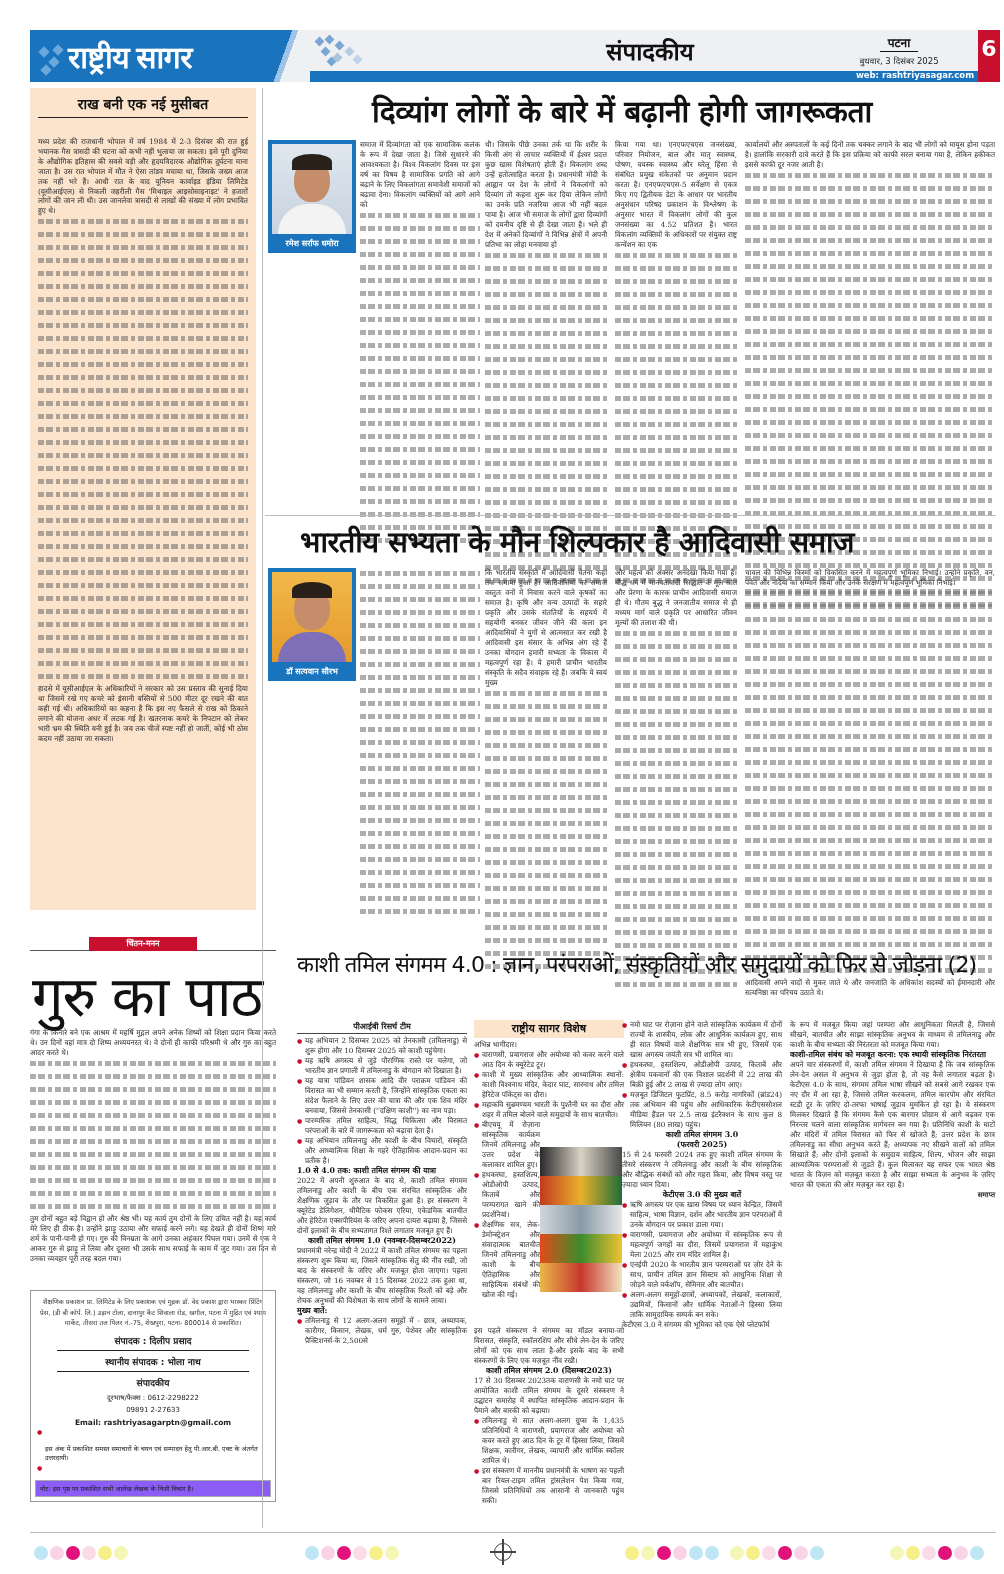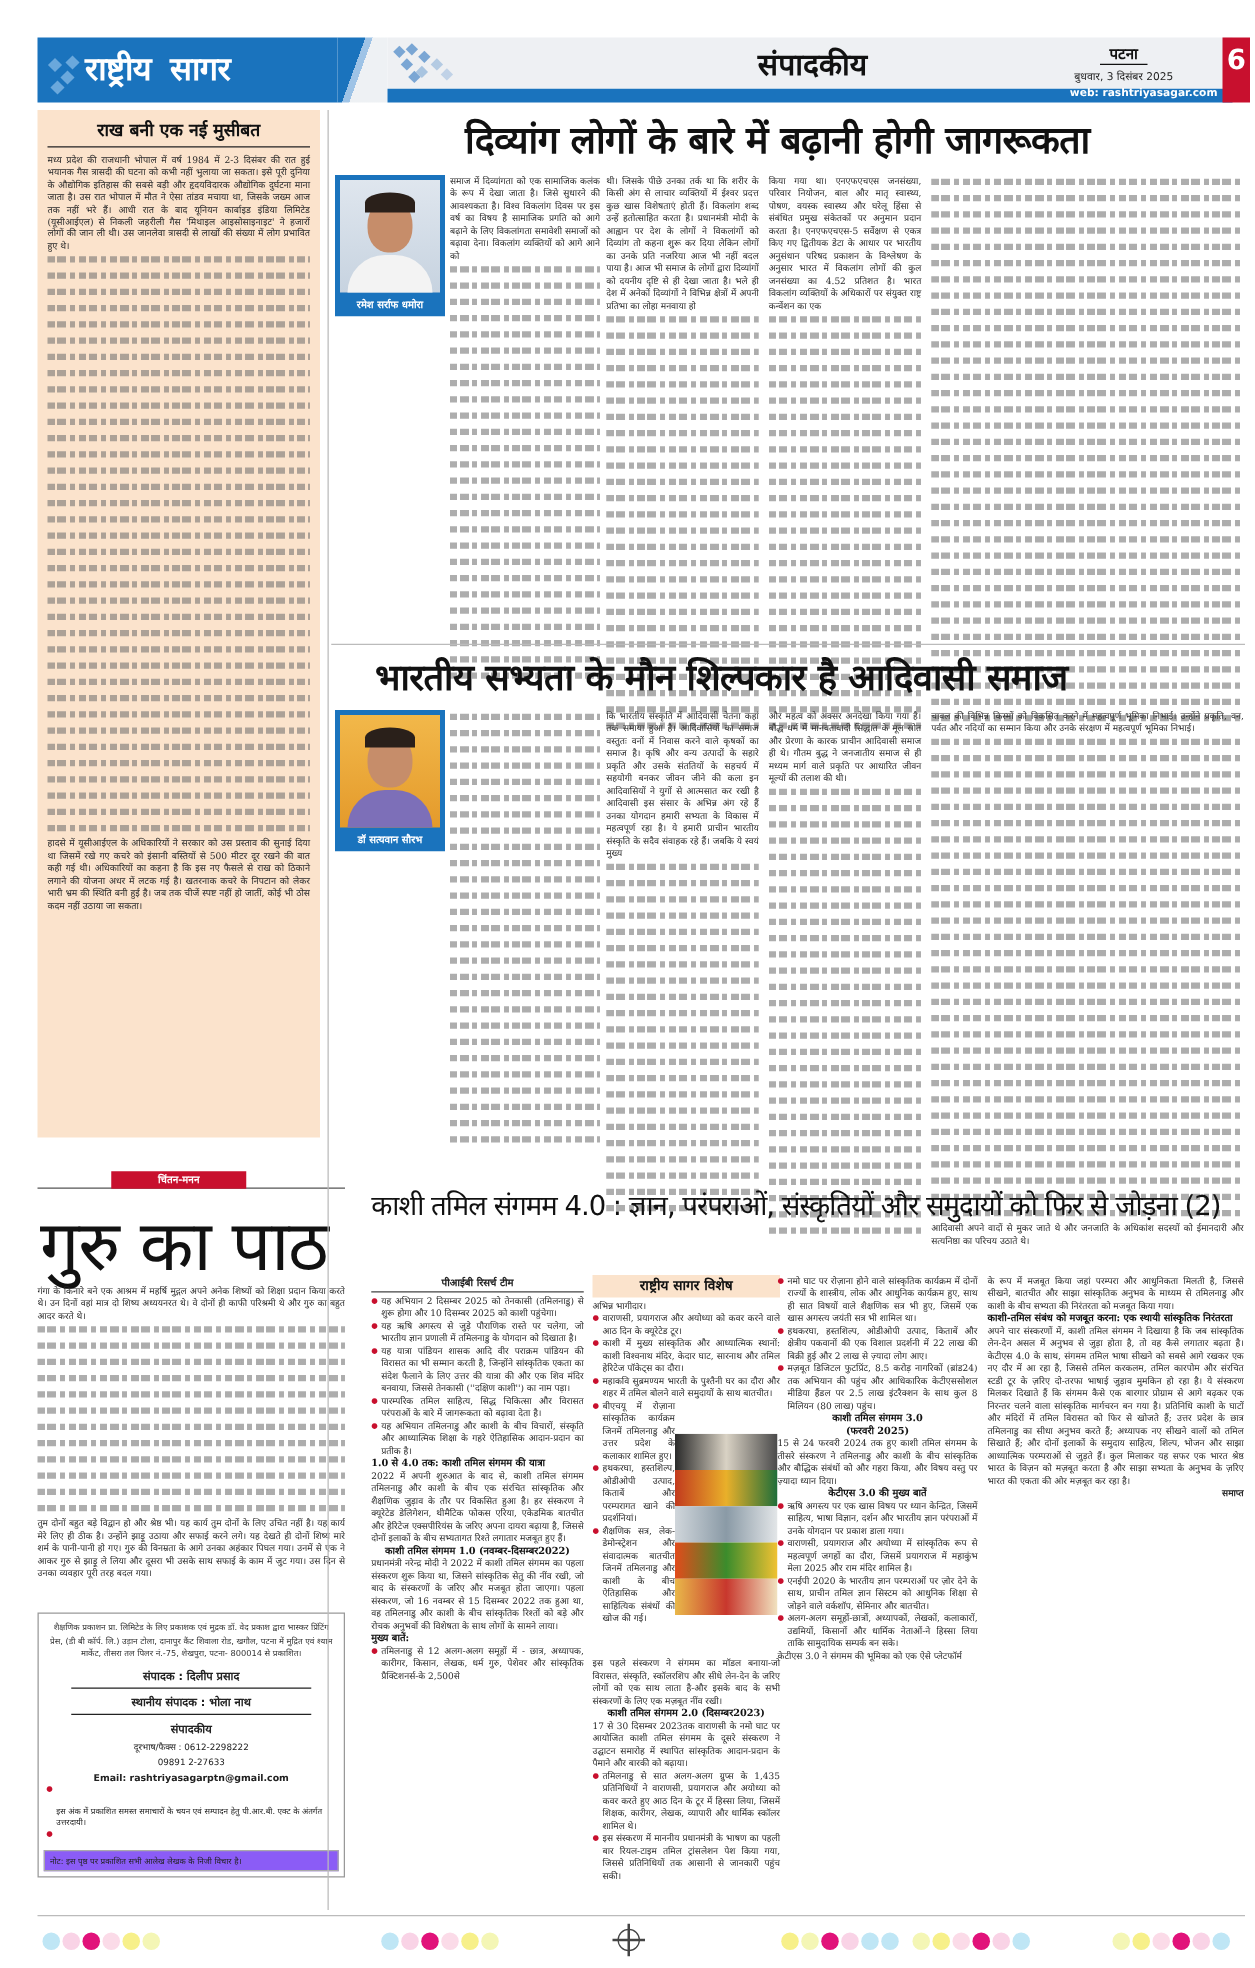--- a/index.html
+++ b/index.html
@@ -4,42 +4,42 @@
 <style>
   * { box-sizing: border-box; margin: 0; padding: 0; }
   html, body { width: 1004px; height: 1574px; background: #ffffff; overflow: hidden; }
   body { position: relative; font-family: "DejaVu Serif", serif; color: #222; }
 
   
   .masthead { position: absolute; left: 30px; top: 30px; width: 966px; height: 52px; }
   .mh-brand { position: absolute; left: 0; top: 0; width: 240px; height: 52px; background: #1a73bd; overflow: hidden; }
   .mh-brand .dots { position: absolute; left: 10px; top: 14px; width: 40px; height: 30px; }
   .mh-brand .dot { position: absolute; width: 8px; height: 8px; background: #6aa8dc; transform: rotate(45deg); }
-  .mh-brand .name { position: absolute; left: 38px; top: 6px; font-family: Liberation Mono, monospace; font-weight: bold; font-size: 26px; color: #fff; letter-spacing: -0.5px; }
+  .mh-brand .name { position: absolute; left: 38px; top: 6px; font-family: Liberation Serif, serif; font-weight: bold; font-size: 30px; color: #fff; letter-spacing: -0.5px; }
   .mh-slant { position: absolute; left: 240px; top: 0; width: 40px; height: 52px; background: linear-gradient(110deg, #1a73bd 0 38%, #9ec3e6 38% 48%, #eef1f4 48%); }
   .mh-mid { position: absolute; left: 280px; top: 0; width: 676px; height: 41px; background: #eef0f3; }
   .mh-mid .diamonds { position: absolute; left: 0; top: 6px; width: 70px; height: 30px; }
   .mh-mid .dia { position: absolute; width: 7px; height: 7px; background: #7aa6d4; transform: rotate(45deg); }
   .mh-title { position: absolute; left: 220px; top: 4px; width: 240px; text-align: center; font-family: "DejaVu Sans", sans-serif; font-weight: bold; font-size: 24px; color: #111; }
   .mh-city { position: absolute; right: 32px; top: 2px; width: 110px; text-align: center; }
   .mh-city .city { font-family: "DejaVu Sans", sans-serif; font-weight: bold; font-size: 12px; color: #111; border-bottom: 1px solid #111; display: inline-block; padding: 0 8px; }
   .mh-city .date { font-family: "DejaVu Sans", sans-serif; font-size: 8.5px; color: #222; margin-top: 3px; }
   .mh-bar { position: absolute; left: 280px; top: 41px; width: 676px; height: 11px; background: #1a73bd; }
   .mh-web { position: absolute; right: 12px; top: -1px; font-family: "DejaVu Sans", sans-serif; font-size: 8.5px; font-weight: bold; color: #fff; }
   .mh-page { position: absolute; right: -4px; top: 0; width: 22px; height: 52px; background: #c8102e; color: #fff; font-family: "DejaVu Sans", sans-serif; font-weight: bold; font-size: 22px; text-align: center; line-height: 38px; }
 
   
   .col-text { font-size: 7.2px; line-height: 10px; text-align: justify; color: #2a2a2a; }
   .filler { color: #3a3a3a; }
   .filler span { display: block; height: 10px; margin-bottom: 0; }
   .filler span::before { content: ""; display: block; height: 5px; margin-top: 3px; background: repeating-linear-gradient(90deg, #6b6b6b 0 6px, transparent 6px 8px, #6b6b6b 8px 15px, transparent 15px 18px, #6b6b6b 18px 22px, transparent 22px 25px); opacity: 0.55; }
 
   
   .lbox { position: absolute; left: 30px; top: 88px; width: 226px; height: 822px; background: #fbe3cc; padding: 6px 8px; }
-  .lbox-title { font-family: "DejaVu Sans", sans-serif; font-weight: bold; font-size: 14px; text-align: center; color: #111; padding-bottom: 4px; border-bottom: 1.5px solid #222; margin-bottom: 5px; }
+  .lbox-title { font-family: "DejaVu Sans", sans-serif; font-weight: bold; font-size: 14px; text-align: center; color: #111; padding-bottom: 4px; border-bottom: 1.5px solid #222; margin-bottom: 19px; }
   .lbox .col-text { font-size: 7.3px; line-height: 9.9px; }
 
   
   .headline { position: absolute; font-family: "DejaVu Sans", sans-serif; font-weight: bold; color: #111; white-space: nowrap; letter-spacing: -0.5px; }
   .h1 { left: 372px; top: 90px; font-size: 30px; }
   .h2 { left: 300px; top: 521px; font-size: 29px; font-family: "DejaVu Serif", serif; }
   .h3 { left: 297px; top: 948px; font-size: 22px; font-weight: normal; letter-spacing: -0.8px; }
 
   
   .author { position: absolute; width: 88px; background: #1a73bd; padding: 4px; }
@@ -269,20 +269,21 @@
       <span></span>
       <span></span>
       <span></span>
       <span></span>
       <span></span>
       <span></span>
       <span></span>
     </div>
 </div>
 <div class="article-col col-text" style="left:745px;top:140px;width:250px;">
+  <span>कार्यालयों और अस्पतालों के कई दिनों तक चक्कर लगाने के बाद भी लोगों को मायूस होना पड़ता है। हालांकि सरकारी दावे करते हैं कि इस प्रक्रिया को काफी सरल बनाया गया है, लेकिन हकीकत इससे काफी दूर नजर आती है।</span>
   <div class="filler">
       <span></span>
       <span></span>
       <span></span>
       <span></span>
       <span></span>
       <span></span>
       <span></span>
       <span></span>
       <span></span>

